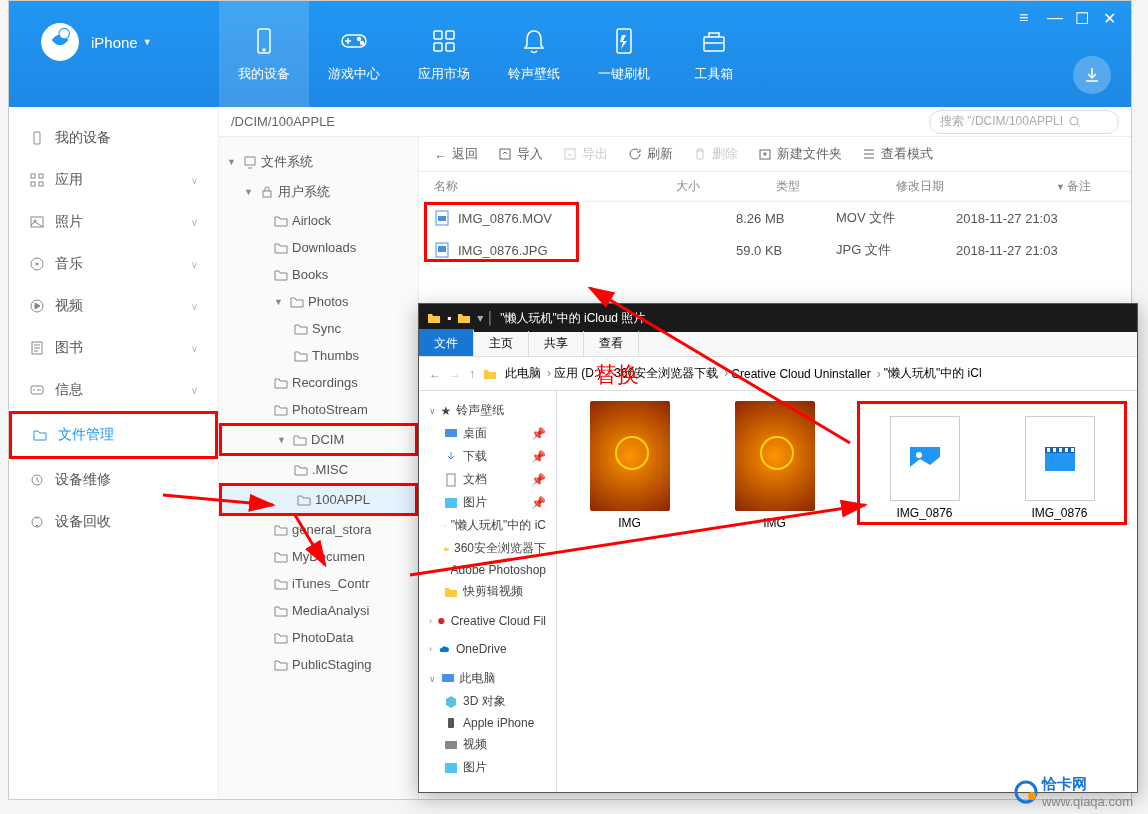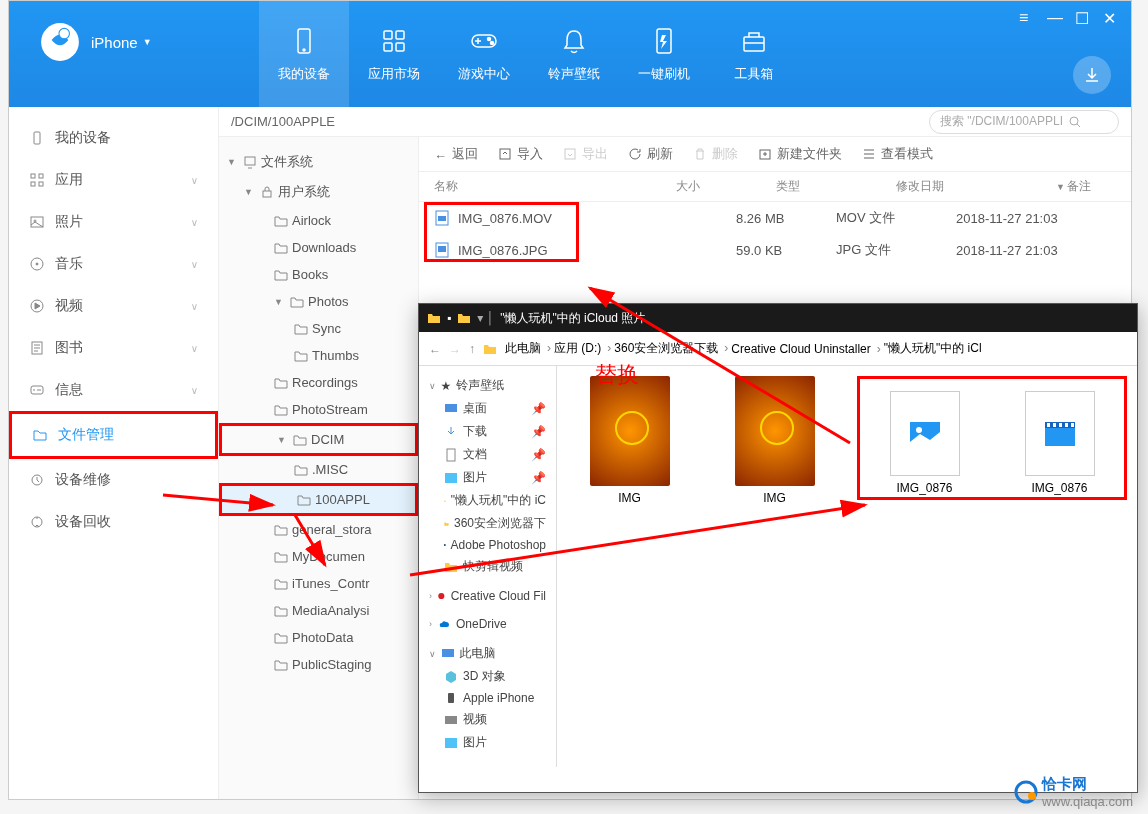--- a/index.html
+++ b/index.html
@@ -2,21 +2,21 @@
 <html><head>
 <meta charset="utf-8">
 <style>
 * { margin: 0; padding: 0; box-sizing: border-box; font-family: "Microsoft YaHei", sans-serif; }
 body { width: 1148px; height: 814px; background: #f5f5f5; position: relative; overflow: hidden; }
 .window { position: absolute; background: white; border: 1px solid #ccc; }
 .main-window { left: 8px; top: 0; width: 1124px; height: 800px; }
 
 
 .header { height: 106px; background: linear-gradient(to bottom, #2196F3, #1E88E5); display: flex; align-items: flex-start; color: white; }
-.logo-section { width: 250px; padding: 20px 0 0 30px; display: flex; align-items: center; }
+.logo-section { width: 210px; padding: 20px 0 0 30px; display: flex; align-items: center; }
 .logo-icon { width: 42px; height: 42px; margin-right: 10px; }
 .device-label { font-size: 15px; display: flex; align-items: center; gap: 5px; }
 .toolbar-top { display: flex; flex: 1; }
 .toolbar-btn { width: 90px; height: 106px; display: flex; flex-direction: column; align-items: center; justify-content: center; color: white; font-size: 13px; gap: 8px; }
 .toolbar-btn.active { background: rgba(255,255,255,0.15); }
 .toolbar-icon { width: 32px; height: 32px; }
 .win-controls { position: absolute; top: 8px; right: 12px; display: flex; gap: 12px; }
 .win-btn { width: 16px; height: 16px; color: white; cursor: pointer; }
 .download-btn { position: absolute; right: 20px; top: 55px; width: 38px; height: 38px; border-radius: 50%; background: rgba(255,255,255,0.25); display: flex; align-items: center; justify-content: center; }
 
@@ -106,35 +106,35 @@
     <div class="toolbar-top">
       <div class="toolbar-btn active">
         <svg class="toolbar-icon" viewBox="0 0 32 32" fill="none" stroke="white" stroke-width="1.5">
             <rect x="10" y="4" width="12" height="24" rx="2"></rect>
             <circle cx="16" cy="25" r="1" fill="white"></circle>
           </svg>
         <span>我的设备</span>
       </div>
       <div class="toolbar-btn">
         <svg class="toolbar-icon" viewBox="0 0 32 32" fill="none" stroke="white" stroke-width="1.5">
+            <rect x="4" y="10" width="24" height="12" rx="6"></rect>
+            <circle cx="21" cy="14" r="1.5" fill="white"></circle>
+            <circle cx="24" cy="18" r="1.5" fill="white"></circle>
+            <path d="M10 13v6M7 16h6"></path>
+          </svg>
+        <span>游戏中心</span>
+      </div>
+      <div class="toolbar-btn">
+        <svg class="toolbar-icon" viewBox="0 0 32 32" fill="none" stroke="white" stroke-width="1.5">
             <rect x="6" y="6" width="8" height="8" rx="1"></rect>
             <rect x="18" y="6" width="8" height="8" rx="1"></rect>
             <rect x="6" y="18" width="8" height="8" rx="1"></rect>
             <rect x="18" y="18" width="8" height="8" rx="1"></rect>
           </svg>
         <span>应用市场</span>
-      </div>
-      <div class="toolbar-btn">
-        <svg class="toolbar-icon" viewBox="0 0 32 32" fill="none" stroke="white" stroke-width="1.5">
-            <rect x="4" y="10" width="24" height="12" rx="6"></rect>
-            <circle cx="21" cy="14" r="1.5" fill="white"></circle>
-            <circle cx="24" cy="18" r="1.5" fill="white"></circle>
-            <path d="M10 13v6M7 16h6"></path>
-          </svg>
-        <span>游戏中心</span>
       </div>
       <div class="toolbar-btn">
         <svg class="toolbar-icon" viewBox="0 0 32 32" fill="none" stroke="white" stroke-width="1.5">
             <path d="M16 6 C11 6 9 10 9 15 L9 20 L7 23 L25 23 L23 20 L23 15 C23 10 21 6 16 6 Z"></path>
             <path d="M13 26 Q16 29 19 26"></path>
           </svg>
         <span>铃声壁纸</span>
       </div>
       <div class="toolbar-btn">
         <svg class="toolbar-icon" viewBox="0 0 32 32" fill="none" stroke="white" stroke-width="1.5">
@@ -469,20 +469,26 @@
   <div class="exp-titlebar">
     <svg width="14" height="14" viewBox="0 0 14 14">
         <path d="M1 3 H5 L6 5 H13 V12 H1 Z" fill="#ffc843"></path>
       </svg>
     <span style="color:#fff">▪</span>
     <svg width="14" height="14" viewBox="0 0 14 14">
         <path d="M1 3 H5 L6 5 H13 V12 H1 Z" fill="#ffc843"></path>
       </svg>
     <span style="color:#aaa">▾ │</span>
     <span>"懒人玩机"中的 iCloud 照片</span>
+  </div>
+  <div class="exp-tabs">
+    <div class="exp-tab active" style="background:#1976D2;color:white">文件</div>
+    <div class="exp-tab">主页</div>
+    <div class="exp-tab">共享</div>
+    <div class="exp-tab">查看</div>
   </div>
   <div class="exp-addr">
     <span style="color:#888">←</span>
       <span style="color:#ccc">→</span>
       <span style="color:#888">↑</span>
     <svg width="14" height="14" viewBox="0 0 14 14">
         <path d="M1 3 H5 L6 5 H13 V12 H1 Z" fill="#ffc843"></path>
       </svg>
     <div class="addr-segments">
       <span class="addr-seg">此电脑</span>

